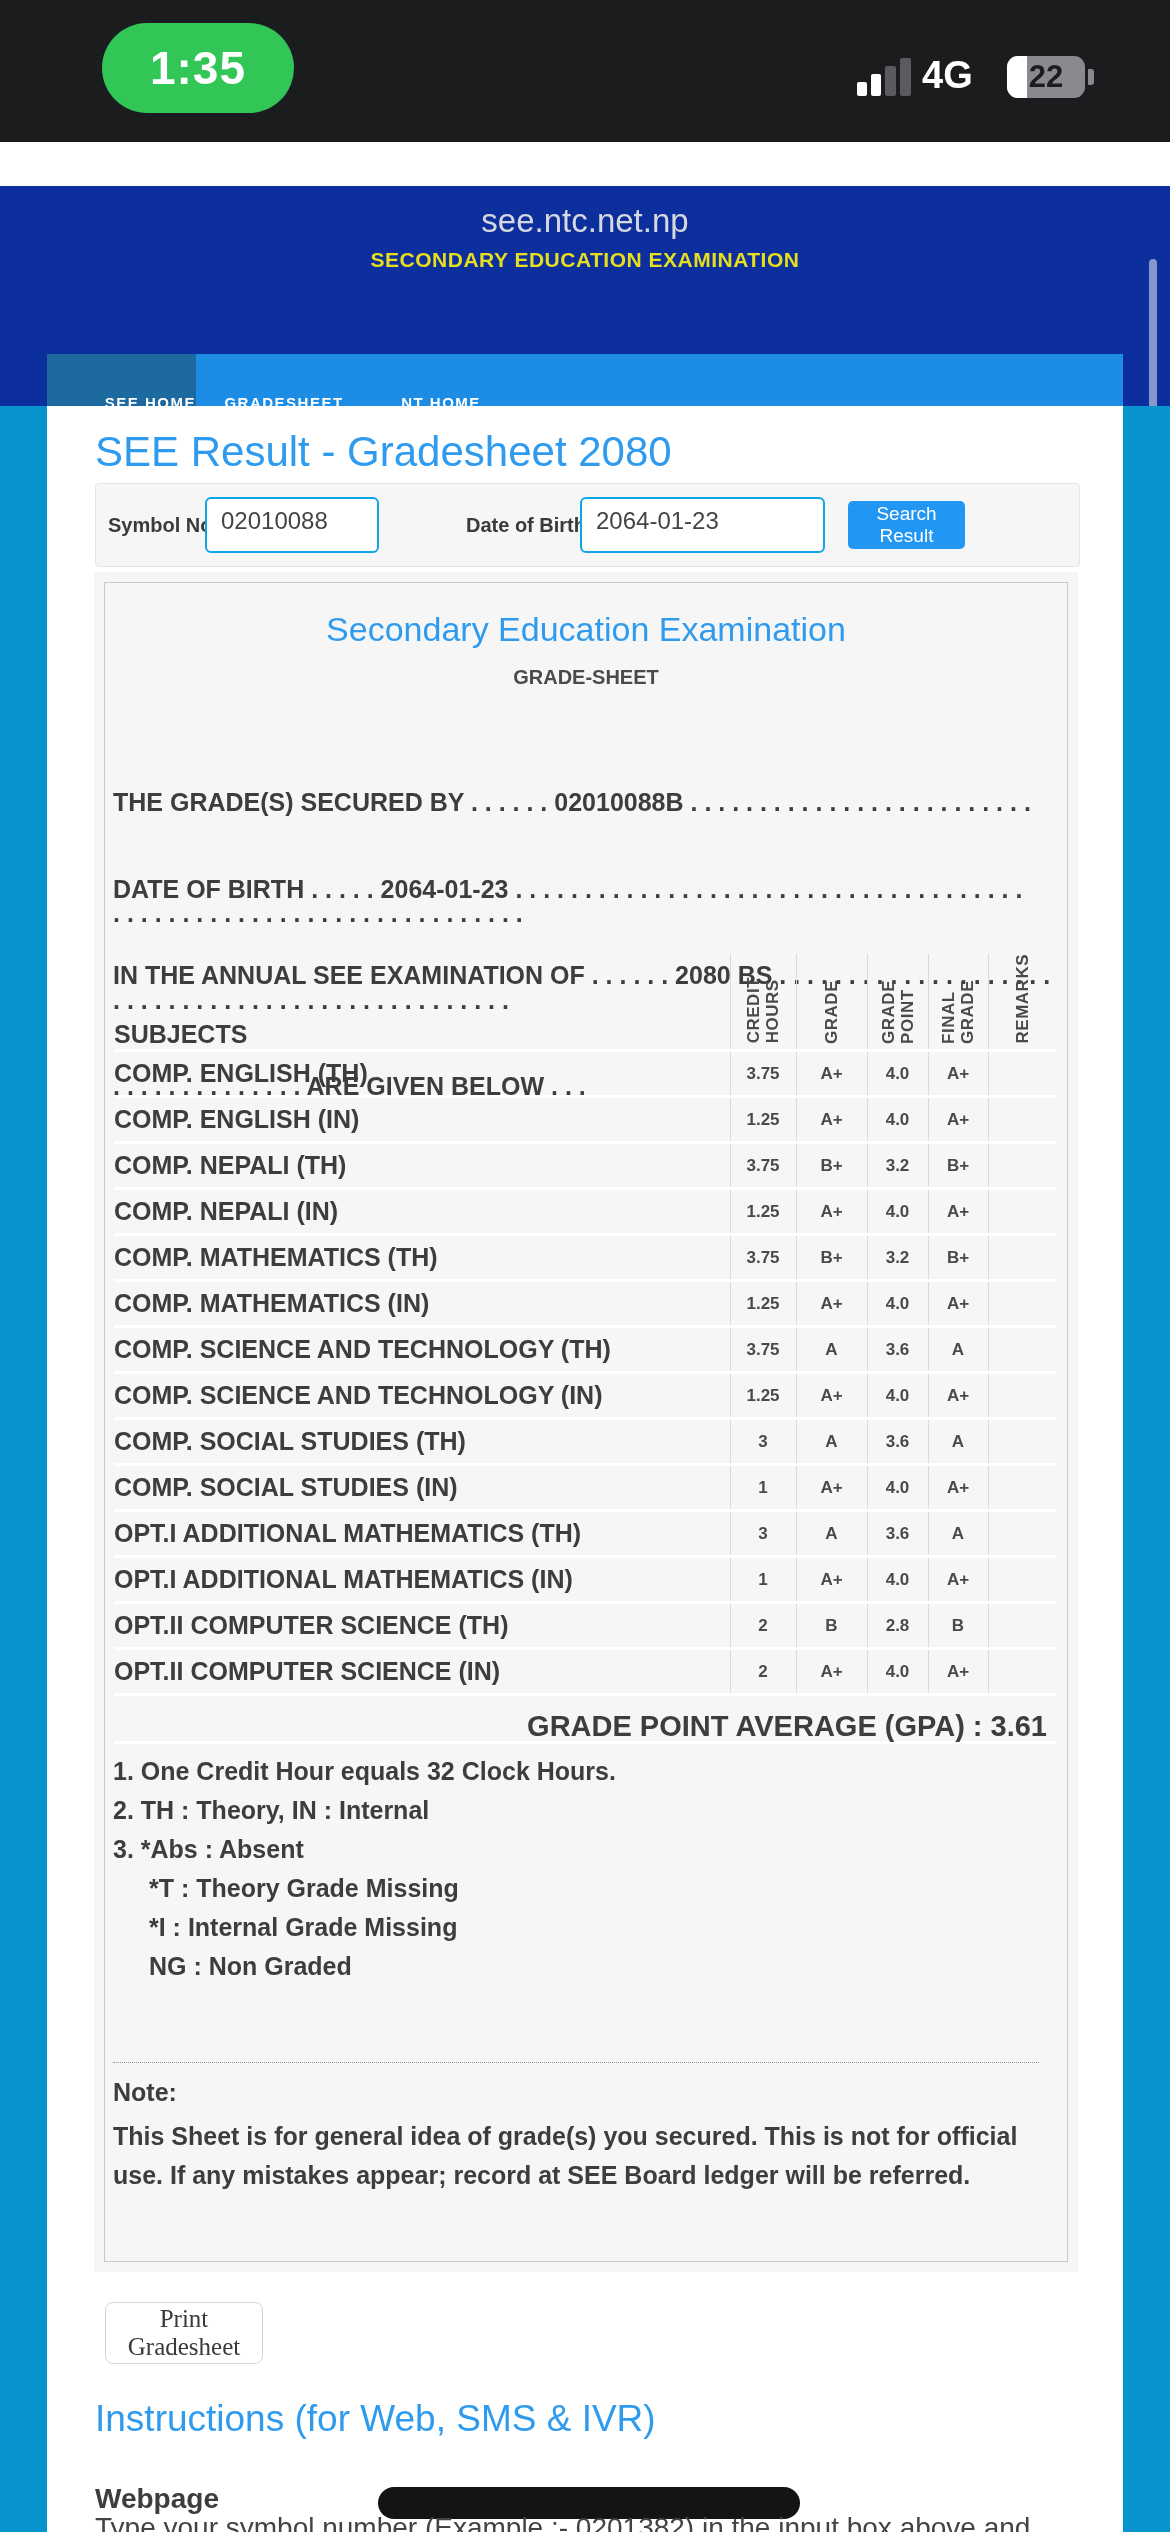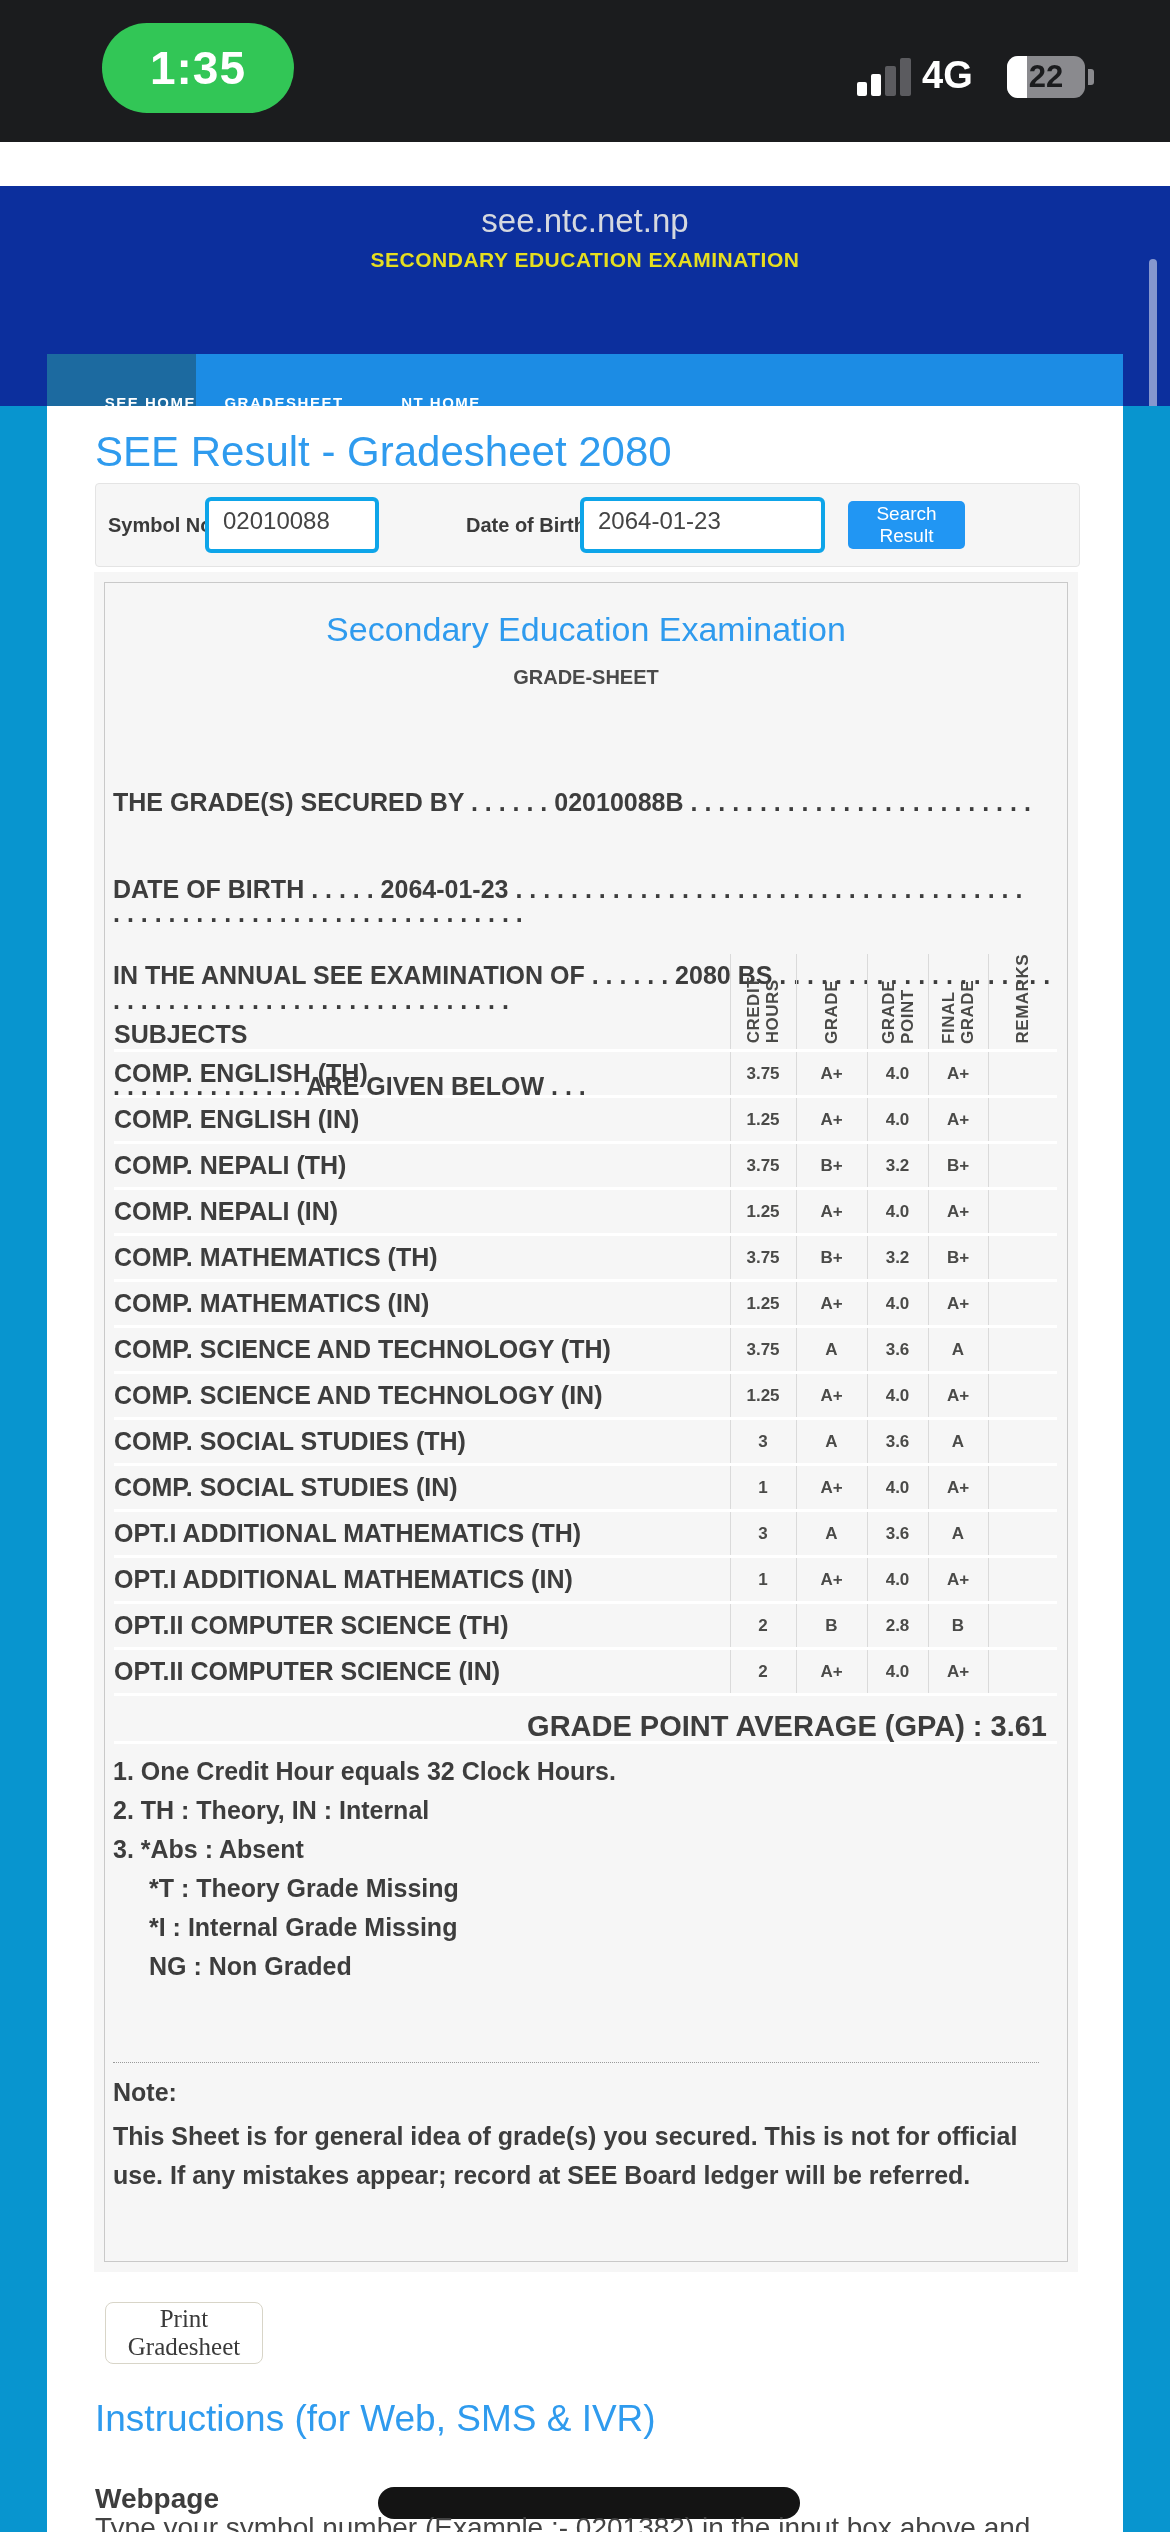--- a/index.html
+++ b/index.html
@@ -37,21 +37,21 @@
   
   #pagebg{left:0;top:406px;width:1170px;height:2126px;background:#0895cf;}
   #content{left:47px;top:0;width:1076px;height:2126px;background:#fff;}
   #page-heading{left:48px;top:22px;color:#2f9bee;font-size:42px;}
 
   
   #searchform{left:48px;top:77px;width:983px;height:82px;background:#f6f6f6;
               border:1px solid #e4e4e4;border-radius:4px;}
   .form-label{position:absolute;top:0;height:82px;display:flex;align-items:center;
               font-size:20px;font-weight:bold;color:#3a3a3a;}
-  .form-input{position:absolute;top:13px;height:56px;background:#fff;border:4px solid #0ea5e9;
+  .form-input{position:absolute;top:13px;height:56px;background:#fff;border:2px solid #0ea5e9;
               border-radius:6px;box-sizing:border-box;font-family:"Liberation Sans",sans-serif;
               font-size:24px;color:#444;padding:0 0 8px 14px;}
   #search-btn{position:absolute;left:752px;top:17px;width:117px;height:48px;background:#2196f3;
               border:none;border-radius:5px;color:#fff;font-size:19px;cursor:pointer;
               font-family:"Liberation Sans",sans-serif;}
 
   
   #card{left:47px;top:166px;width:984px;height:1700px;background:#f6f6f6;}
   #card-border{left:10px;top:10px;width:962px;height:1678px;border:1px solid #c9c9c9;}
   #gs-title{left:0;top:38px;width:984px;text-align:center;color:#2f9bee;font-size:34px;}

